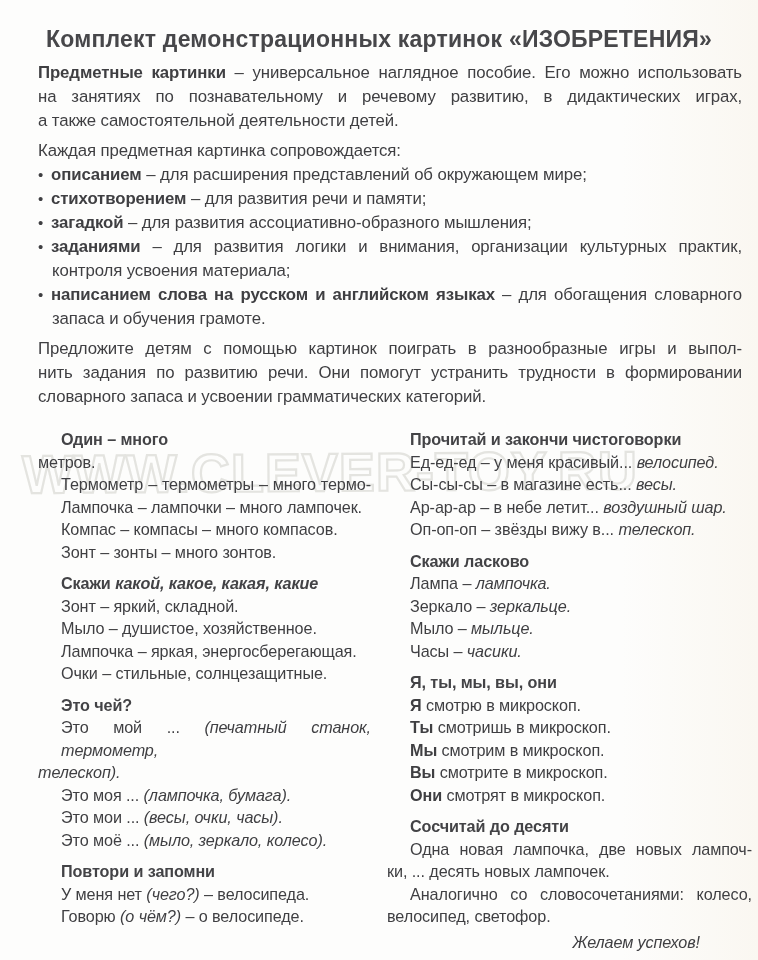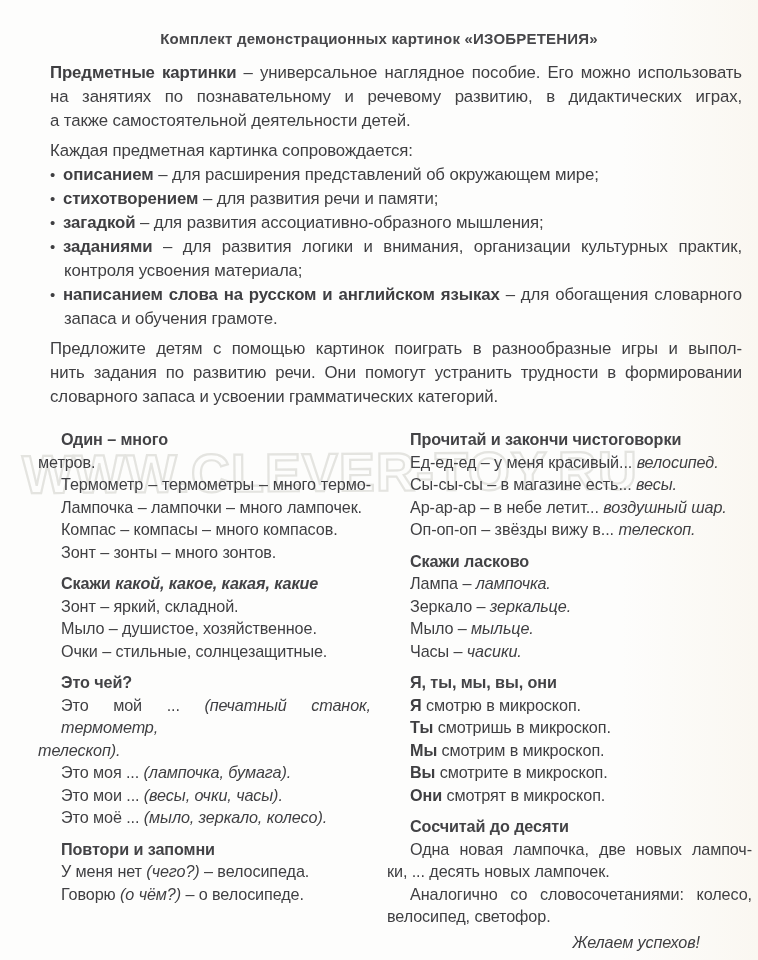--- a/index.html
+++ b/index.html
@@ -5,23 +5,23 @@
   html,body{margin:0;padding:0;width:758px;height:960px;overflow:hidden;}
   body{font-family:"Liberation Sans","DejaVu Sans",sans-serif;color:#3f3f42;background:#ffffff;}
   .page{position:relative;width:758px;height:960px;box-sizing:border-box;overflow:hidden;
         background:linear-gradient(90deg,#fdfdfc 0%,#fdfdfc 82%,#faf7f1 100%);
         padding-top:26px;}
   .watermark{position:absolute;top:441px;left:22px;z-index:0;white-space:nowrap;
         font-size:54px;font-weight:700;letter-spacing:1px;
         color:transparent;-webkit-text-stroke:2.2px #e4e4e0;text-shadow:0 0 1px #ececе8;
         transform:rotate(-0.4deg);user-select:none;}
   .content{position:relative;z-index:1;}
-  .title{font-size:15px;font-weight:700;text-align:center;color:#47474a;
+  .title{font-size:23px;font-weight:700;text-align:center;color:#47474a;
         margin:0 0 9px 0;line-height:26px;letter-spacing:0.2px;}
-  .top{padding:0 16px 0 38px;font-size:16.8px;letter-spacing:-0.1px;margin-left:12px;}
+  .top{padding:0 16px 0 38px;font-size:16.8px;letter-spacing:-0.1px;}
   .top .ln{line-height:24px;}
   .blk{margin-top:6px;}
   .blk:first-of-type{margin-top:0;}
   .ln{min-height:10px;}
   .jst{text-align:justify;text-align-last:justify;}
   .ind{padding-left:23px;}
   .hang{padding-left:14px;}
   .bullet{display:inline-block;width:13px;font-size:15px;}
   .b{font-weight:700;}
   .it{font-style:italic;}
@@ -70,20 +70,21 @@
             <div class="ln"><span>метров.</span></div>
             <div class="ln ind jst"><span>Термометр – термометры – много термо-</span></div>
             <div class="ln ind"><span>Лампочка – лампочки – много лампочек.</span></div>
             <div class="ln ind"><span>Компас – компасы – много компасов.</span></div>
             <div class="ln ind"><span>Зонт – зонты – много зонтов.</span></div>
           </section>
           <section>
             <div class="hd ind"><span class="b">Скажи </span><span class="b it">какой, какое, какая, какие</span></div>
             <div class="ln ind"><span>Зонт – яркий, складной.</span></div>
             <div class="ln ind"><span>Мыло – душистое, хозяйственное.</span></div>
+            <div class="ln ind"><span>Лампочка – яркая, энергосберегающая.</span></div>
             <div class="ln ind"><span>Очки – стильные, солнцезащитные.</span></div>
           </section>
           <section>
             <div class="hd ind"><span class="b">Это чей?</span></div>
             <div class="ln ind jst"><span>Это мой ... </span><span class="it">(печатный станок, термометр,</span></div>
             <div class="ln"><span class="it">телескоп).</span></div>
             <div class="ln ind"><span>Это моя ... </span><span class="it">(лампочка, бумага).</span></div>
             <div class="ln ind"><span>Это мои ... </span><span class="it">(весы, очки, часы).</span></div>
             <div class="ln ind"><span>Это моё ... </span><span class="it">(мыло, зеркало, колесо).</span></div>
           </section>

